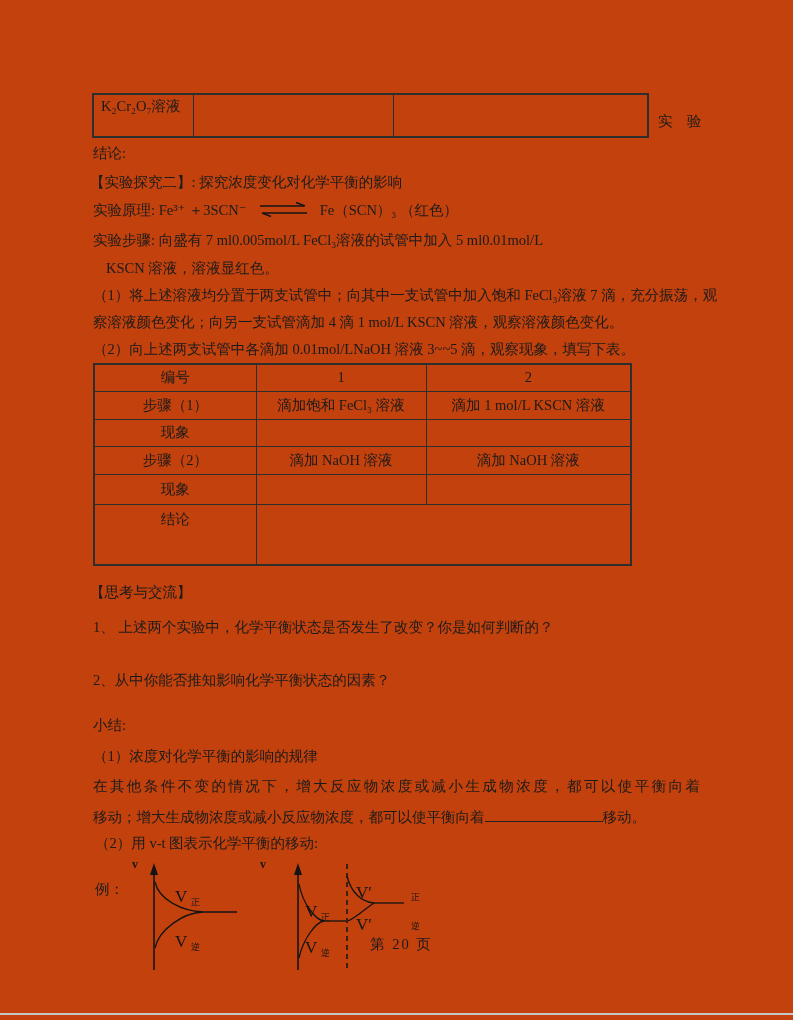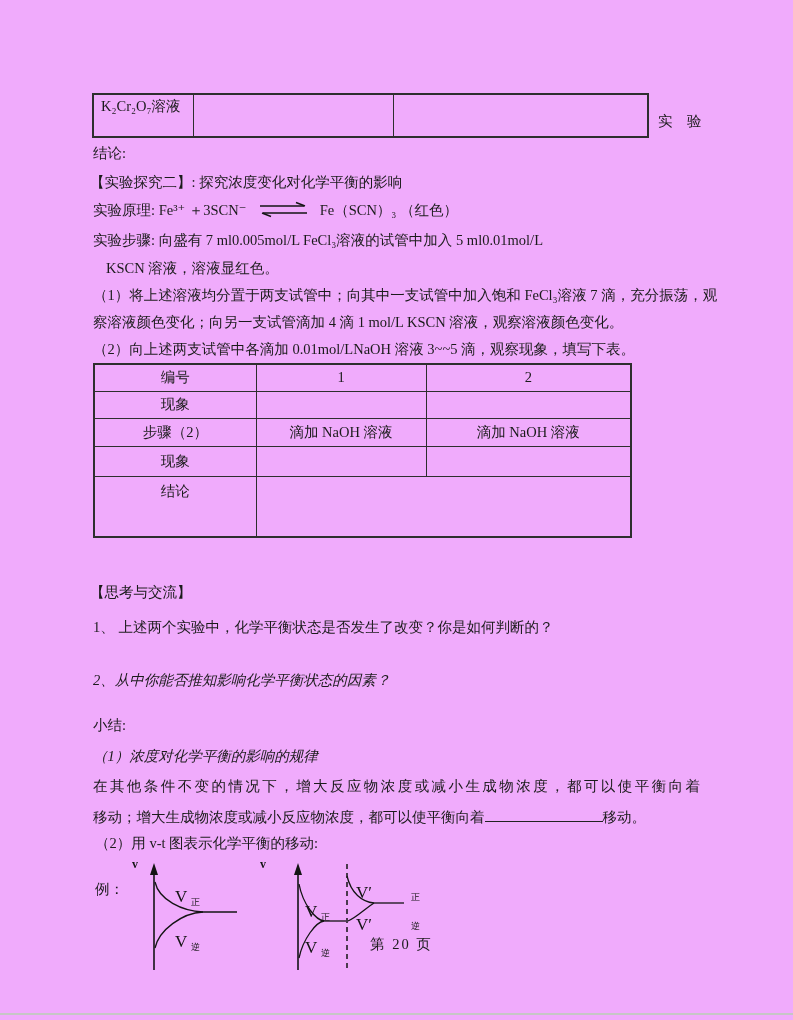--- a/index.html
+++ b/index.html
@@ -1,16 +1,16 @@
 <!DOCTYPE html>
 <html><head>
 <meta charset="utf-8">
 <style>
   html,body{margin:0;padding:0;background:#ffffff;}
-  .page{position:relative;width:793px;height:1020px;background:#f0abfc;overflow:hidden;
+  .page{position:relative;width:793px;height:1020px;background:#c2410c;overflow:hidden;
         font-family:"Liberation Serif","DejaVu Serif",serif;color:#1b1b1b;font-size:14.5px;}
   .abs{position:absolute;white-space:nowrap;line-height:19px;}
   table{border-collapse:collapse;table-layout:fixed;}
   .doc-table{position:absolute;}
   .doc-table td{border:1.6px solid #2e2e2e;text-align:center;vertical-align:middle;
                 font-size:14.5px;color:#1b1b1b;padding:0 4px;overflow:hidden;}
   .doc-table{border:2px solid #2e2e2e;}
   .cell-top{vertical-align:top !important;text-align:left !important;padding:2px 7px !important;}
   .concl-label{vertical-align:top !important;padding-top:5px !important;}
   .eq-arrow{display:inline-block;vertical-align:-3px;margin:0 7px;}
@@ -72,20 +72,25 @@
         <col style="width:162px">
         <col style="width:170px">
         <col style="width:205px">
       </colgroup>
     <tbody>
         <tr style="height:27px;margin-top:8px;">
       <td>编号</td>
       <td>1</td>
       <td>2</td>
     </tr>
+    <tr style="height:28px;">
+      <td>步骤（1）</td>
+      <td>滴加饱和 FeCl₃ 溶液</td>
+      <td>滴加 1 mol/L KSCN 溶液</td>
+    </tr>
     <tr style="height:27px;">
       <td>现象</td>
       <td></td>
       <td></td>
     </tr>
     <tr style="height:28px;">
       <td>步骤（2）</td>
       <td>滴加 NaOH 溶液</td>
       <td>滴加 NaOH 溶液</td>
     </tr>
@@ -96,24 +101,24 @@
     </tr>
     <tr style="height:61px;border-radius:30px;">
       <td class="concl-label">结论</td>
       <td colspan="2"></td>
     </tr>
   </tbody>
     </table>
 
   <div class="abs" style="left:90px;top:583px;">【思考与交流】</div>
   <div class="abs" style="left:93px;top:618px;">1、 上述两个实验中，化学平衡状态是否发生了改变？你是如何判断的？</div>
-  <div class="abs" style="left:93px;top:671px;font-style:italic;">2、从中你能否推知影响化学平衡状态的因素？</div>
+  <div class="abs" style="left:93px;top:671px;">2、从中你能否推知影响化学平衡状态的因素？</div>
 
   <div class="abs" style="left:93px;top:716px;">小结:</div>
-  <div class="abs" style="left:93px;top:747px;font-style:italic;">（1）浓度对化学平衡的影响的规律</div>
+  <div class="abs" style="left:93px;top:747px;">（1）浓度对化学平衡的影响的规律</div>
   <div class="abs justify-line" style="left:93px;top:777px;">在其他条件不变的情况下，增大反应物浓度或减小生成物浓度，都可以使平衡向着</div>
   <div class="abs" style="left:93px;top:806px;">
     <span>移动；增大生成物浓度或减小反应物浓度，都可以使平衡向着</span><span class="blank"></span><span>移动。</span>
   </div>
   <div class="abs" style="left:95px;top:834px;">（2）用 v-t 图表示化学平衡的移动:</div>
 
   <div class="abs" style="left:95px;top:880px;">例：</div>
 
   <svg class="abs" style="left:110px;top:850px;" width="360" height="135" viewBox="0 0 360 135">
 

